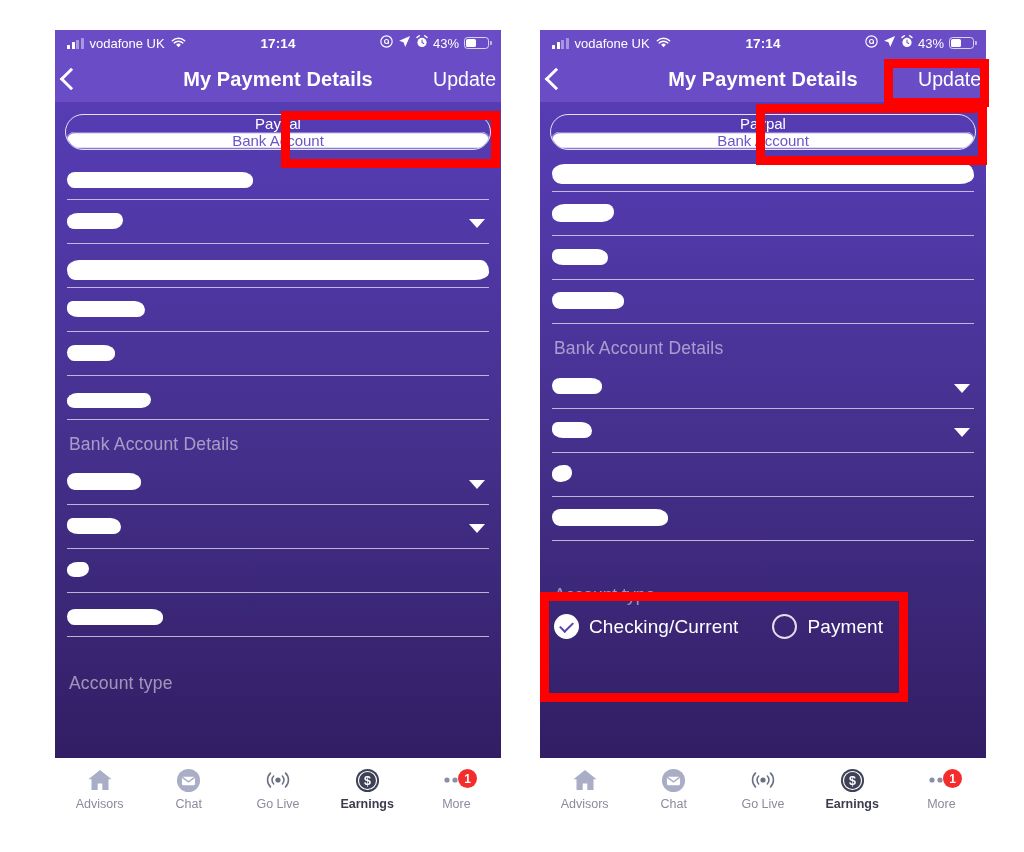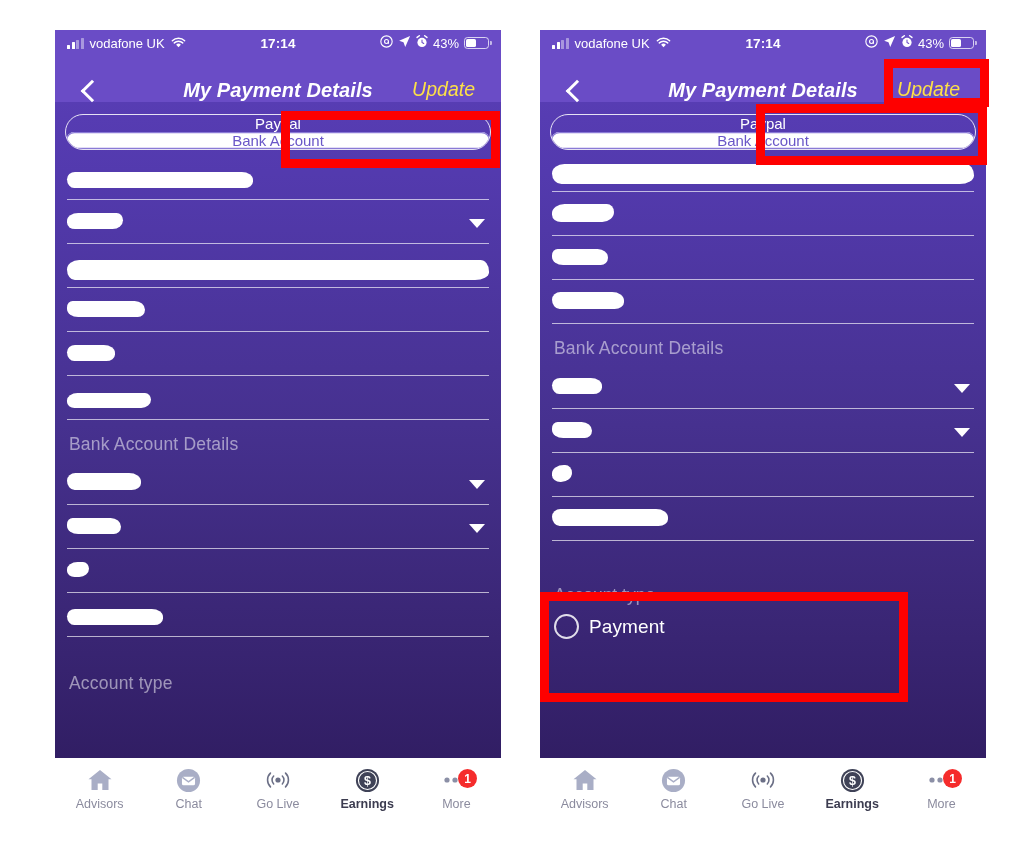--- a/index.html
+++ b/index.html
@@ -54,42 +54,41 @@
     width:2px; height:4px; background:rgba(255,255,255,.6); border-radius:0 1px 1px 0;
   }
   .batt b { position:absolute; left:1.3px; top:1.3px; bottom:1.3px; width:10px; background:#fff; border-radius:1.6px; display:block; }
   .pct { font-size: 13px; font-weight: 500; }
 
   
   .navbar {
     position: relative;
     height: 46px;
     background: #6a4cc6;
-    display: flex; align-items: flex-end;
-    padding: 0 23px;
-    font-style: italic;
+    display: flex; align-items: center;
+    padding: 0 2px;
   }
   .back-chevron {
     width: 22px; height: 22px; flex: 0 0 auto; cursor: pointer;
     position: relative;
   }
   .back-chevron::before {
     content:""; position:absolute; left:6px; top:3px;
     width: 13px; height: 13px;
     border-left: 3.4px solid #fff; border-bottom: 3.4px solid #fff;
     transform: rotate(45deg);
   }
   .nav-title {
     position: absolute; left: 0; right: 0; text-align: center;
     color: #fff; font-size: 20px; font-weight: 700; letter-spacing: .1px;
     pointer-events: none;
   }
   .nav-action {
     margin-left: auto; position: relative; z-index: 2;
-    color: #fde047; font-size: 19.5px; font-weight: 400; cursor: pointer;
+    color: #ffffff; font-size: 19.5px; font-weight: 400; cursor: pointer;
     padding: 1px 3px;
   }
 
   
   .seg-wrap { padding: 12px 10px 6px 10px; }
   .seg {
     display: flex;
     height: 36px;
     border: 1.4px solid rgba(255,255,255,.85);
     border-radius: 18px;
@@ -459,20 +458,24 @@
       </div>
 
       <div class="field">
         <div class="redact r2" style="width:116px;height:17px;"></div>
       </div>
     </div>
 
     <div class="acct-block" style="margin-top:34px;">
       <div class="acct-label">Account type</div>
       <div class="radios">
+        <div class="radio on">
+          <span class="dot"></span>
+          <span class="rlabel">Checking/Current</span>
+        </div>
         <div class="radio">
           <span class="dot"></span>
           <span class="rlabel">Payment</span>
         </div>
       </div>
     </div>
 
     <div class="tabbar">
       <div class="tab">
         <span class="ticon">

